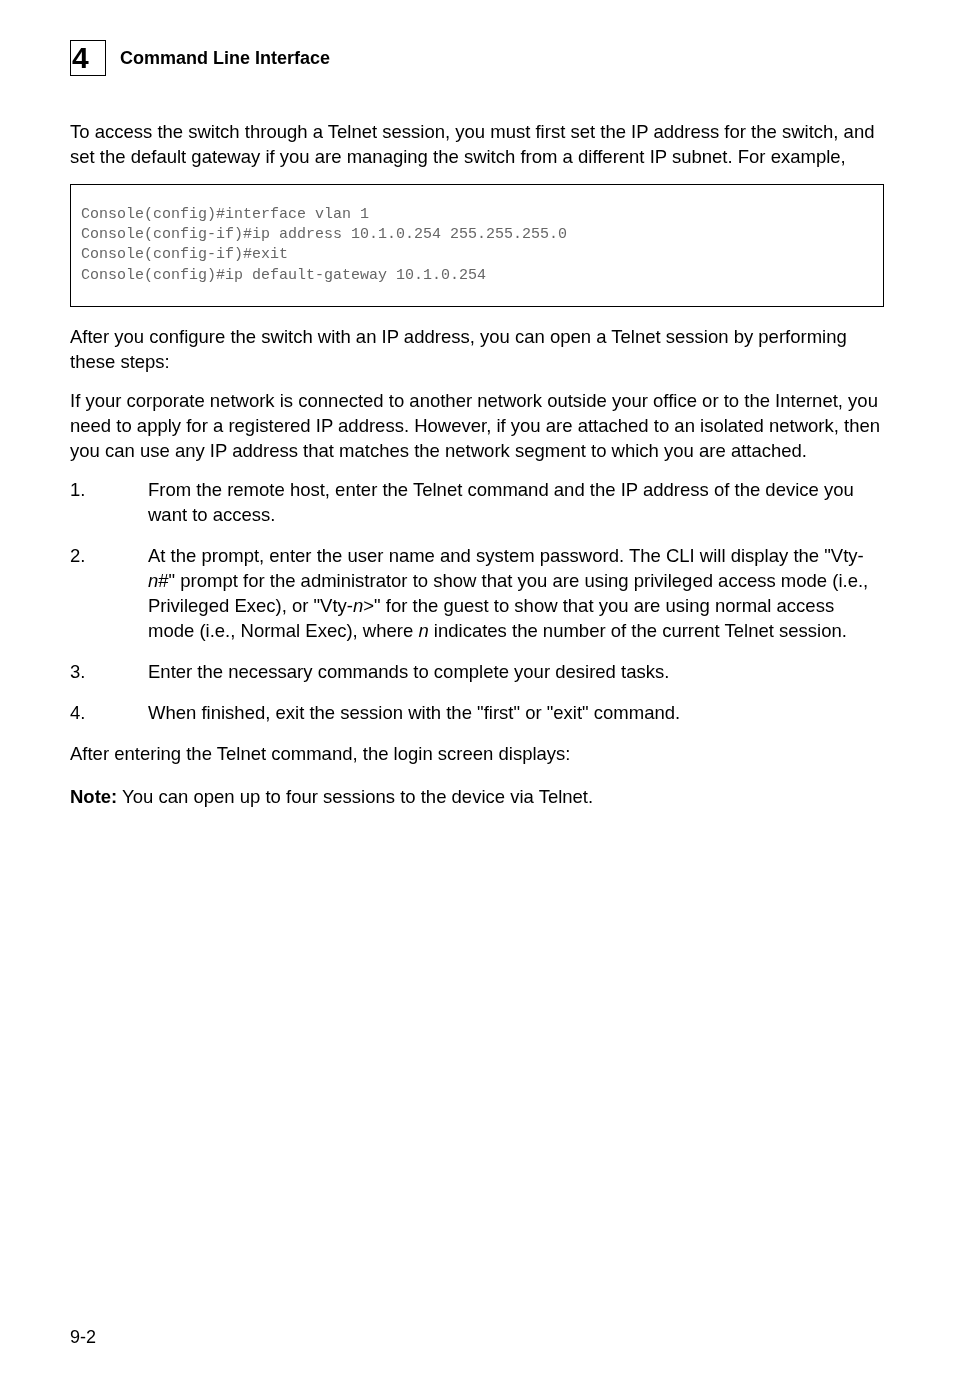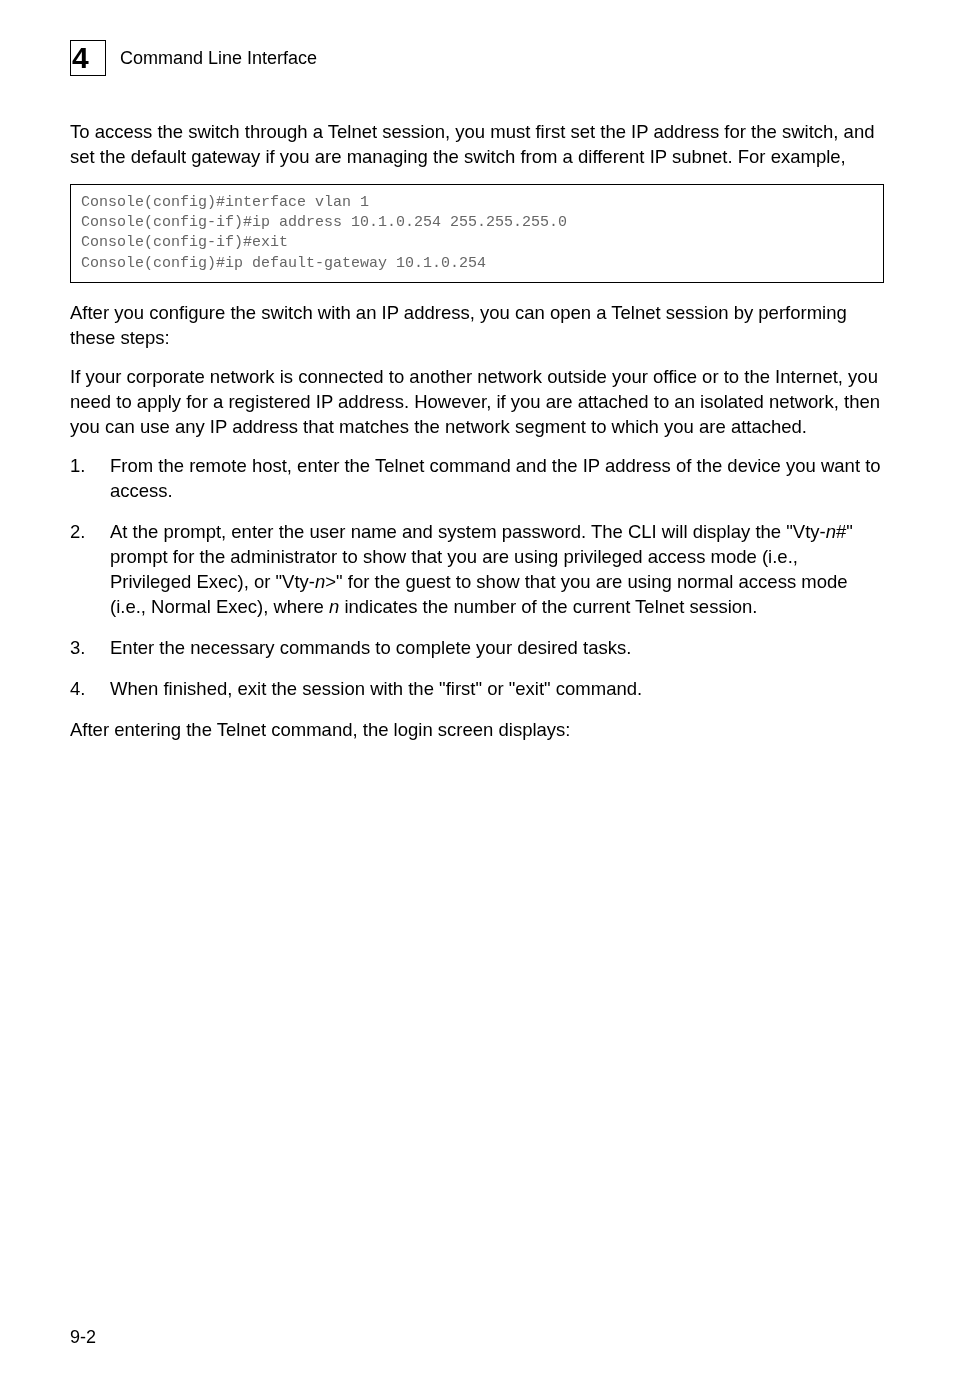--- a/index.html
+++ b/index.html
@@ -29,29 +29,30 @@
     align-items: center;
     font-weight: 900;
     font-size: 30px;
     padding-left: 1px;
     box-sizing: border-box;
     margin-right: 14px;
     line-height: 1;
   }
   .chapter-title {
     font-size: 18px;
+    font-weight: bold;
   }
   .body-text {
     font-size: 18.5px;
     line-height: 1.35;
     margin: 0 0 14px 0;
   }
   .code-block {
     border: 1px solid #000;
-    padding: 8px 10px;
+    padding: 20px 10px;
     font-family: "Courier New", Courier, monospace;
     font-size: 15px;
     color: #666;
     white-space: pre;
     line-height: 1.35;
     margin-bottom: 18px;
     overflow: hidden;
   }
   ol.steps {
     font-size: 18.5px;
@@ -62,20 +63,21 @@
   }
   ol.steps > li {
     display: flex;
     margin-bottom: 16px;
   }
   ol.steps > li .num {
     flex: 0 0 40px;
   }
   ol.steps > li .content {
     flex: 1;
+    margin-left: 38px;
   }
   .italic {
     font-style: italic;
   }
   .note-line {
     font-size: 18.5px;
     line-height: 1.35;
   }
   .note-line .note-label {
     font-weight: bold;
@@ -125,15 +127,16 @@
     </li>
     <li>
       <span class="num">4.</span>
       <span class="content">When finished, exit the session with the "first" or "exit" command.</span>
     </li>
   </ol>
 
   <p class="body-text">After entering the Telnet command, the login screen displays:</p>
 
 
+  <p class="note-line"><span class="note-label">Note:</span><span>  You can open up to four sessions to the device via Telnet.</span></p>
 
   <div class="page-number">9-2</div>
 </div>
 
 </body></html>

